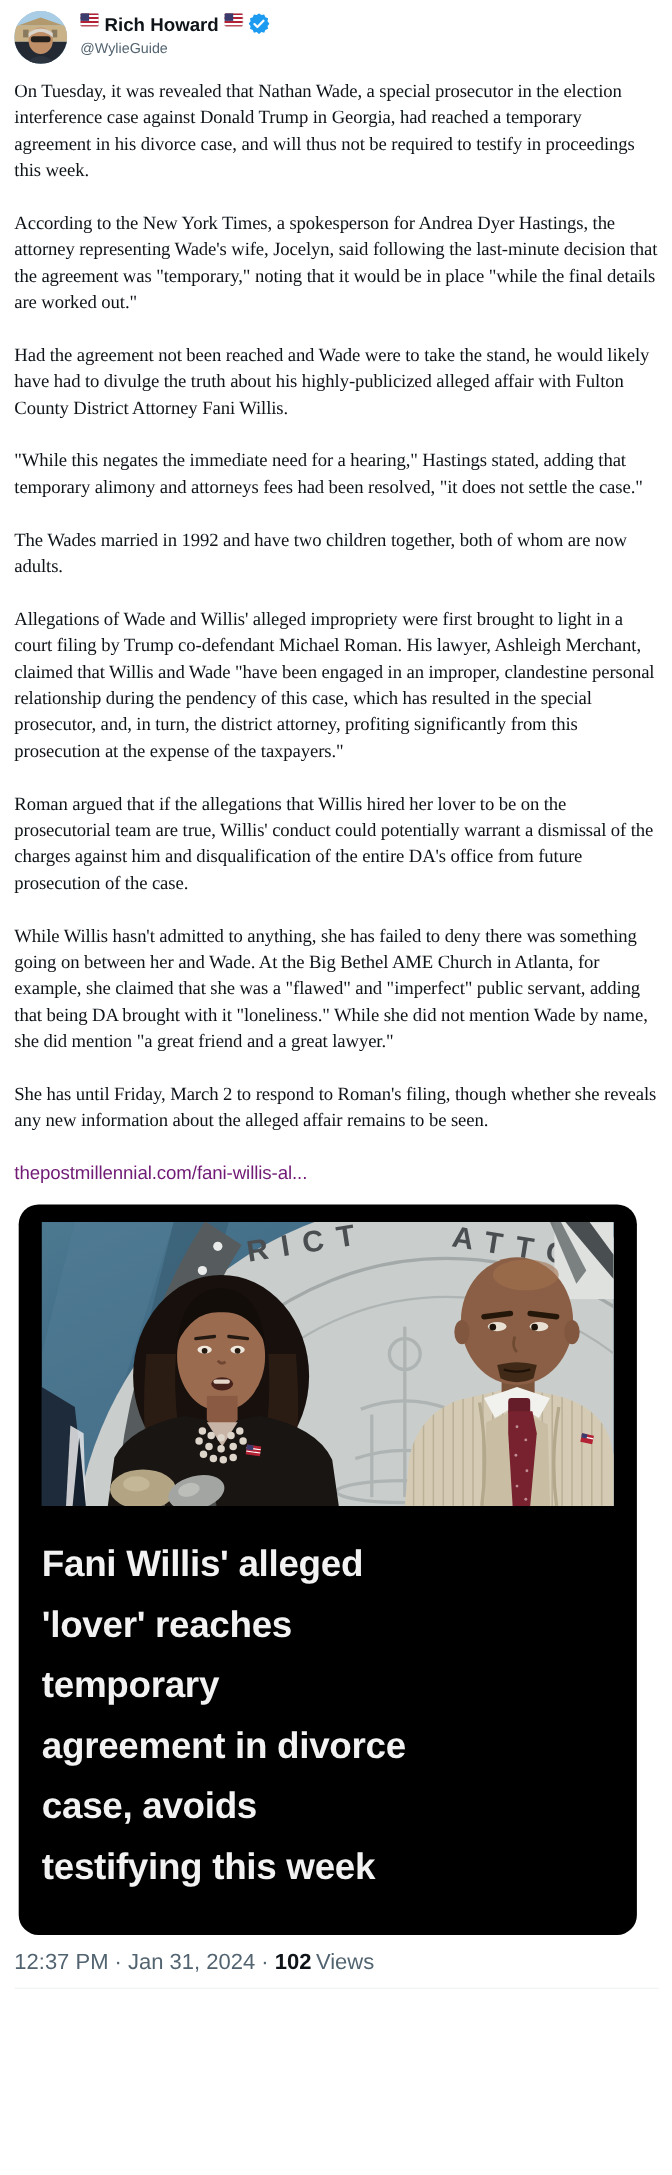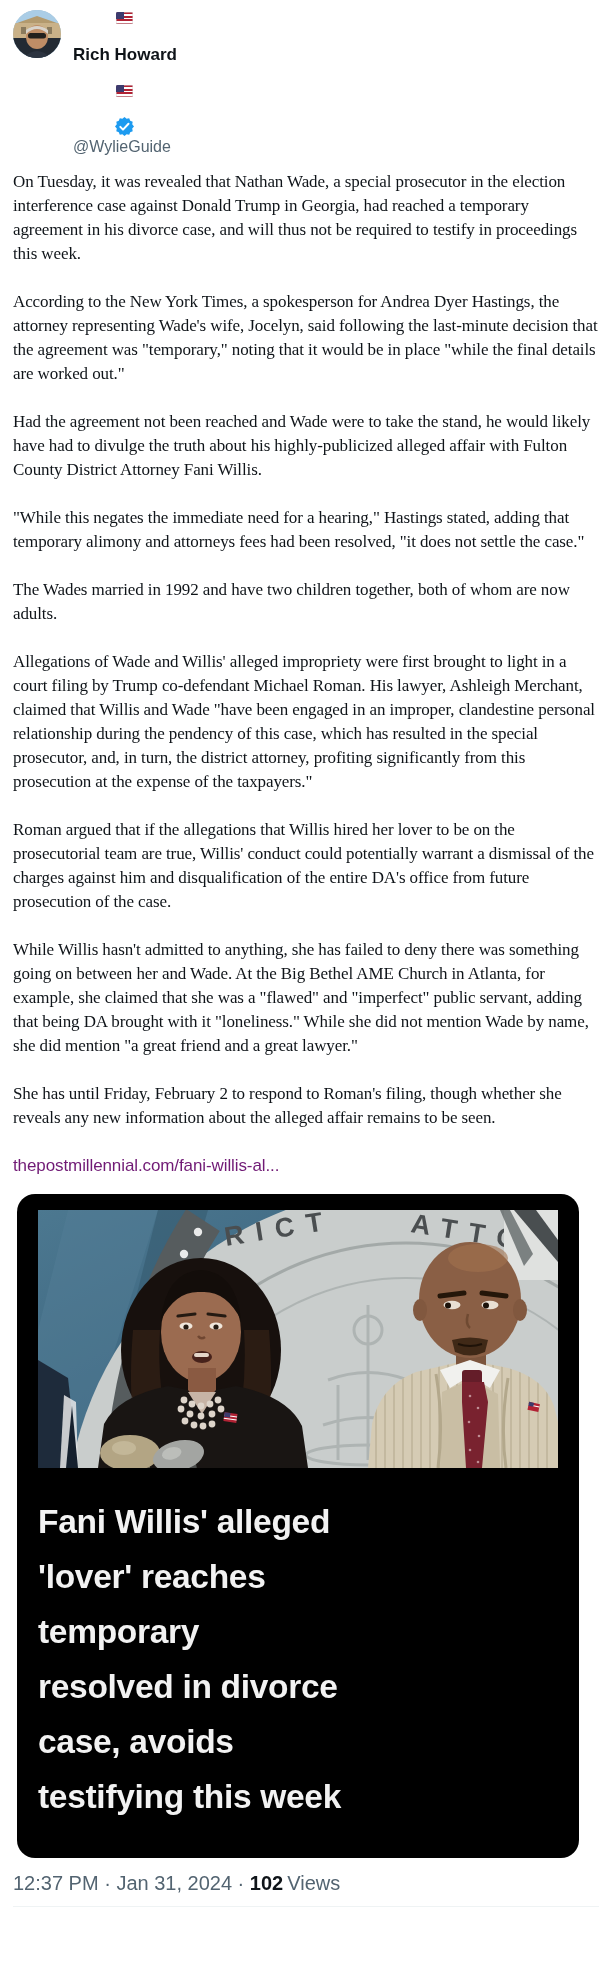--- a/index.html
+++ b/index.html
@@ -10,26 +10,26 @@
     font-family:"Liberation Sans", sans-serif;
     color:#0f1419;
   }
   .page { width:611px; height:1977px; padding:0 12px 0 13px; position:relative; }
 
   
   .tweet-header { display:flex; align-items:flex-start; gap:12px; padding-top:10px; }
   .avatar { width:48px; height:48px; border-radius:50%; overflow:hidden; flex:0 0 48px; background:#9db8cc; }
   .avatar svg { display:block; }
   .hdr-names { padding-top:2px; }
-  .name-row { display:flex; align-items:center; gap:20px; font-weight:700; font-size:17px; line-height:21px; color:#0f1419;flex-direction:column; }
+  .name-row { display:flex; gap:5px; font-weight:700; font-size:17px; line-height:21px; color:#0f1419; }
   .flag { position:relative; width:17px; height:12px; border-radius:1.5px; overflow:hidden;
           background:repeating-linear-gradient(180deg,#b22234 0 1.85px,#ffffff 1.85px 3.7px); box-shadow:0 0 0 0.5px #d7d7d7 inset; }
   .flag::after { content:""; position:absolute; left:0; top:0; width:8px; height:6.5px; background:#3c3b6e; }
   .badge { width:19px; height:19px; display:inline-block; }
-  .handle { font-size:16px; line-height:20px; color:#536471; margin-top:1px; }
+  .handle { font-size:13px; line-height:20px; color:#536471; margin-top:1px; }
 
   
   .tweet-body { width:586px; margin-top:13px; font-size:17px; line-height:24px; color:#0f1419; letter-spacing:-0.1px; }
   .tweet-body p { margin:24px 0 0 0;font-family:Liberation Serif, serif; }
   .tweet-body p:first-child { margin-top:0; }
   .tweet-link { display:inline-block; margin-top:24px; font-size:17px; line-height:24px; color:#701a75; text-decoration:none; cursor:pointer; }
 
   
   .media-card { margin-top:16px; margin-left:4px; width:562px; background:#000000; border-radius:18px; padding:16px 21px 34px 21px; cursor:pointer; }
   .media-photo { width:520px; height:258px; overflow:hidden; background:#47718a; }
@@ -83,21 +83,21 @@
 
   <div class="tweet-body">
     <p>On Tuesday, it was revealed that Nathan Wade, a special prosecutor in the election interference case against Donald Trump in Georgia, had reached a temporary agreement in his divorce case, and will thus not be required to testify in proceedings this week.</p>
     <p>According to the New York Times, a spokesperson for Andrea Dyer Hastings, the attorney representing Wade's wife, Jocelyn, said following the last-minute decision that the agreement was "temporary," noting that it would be in place "while the final details are worked out."</p>
     <p>Had the agreement not been reached and Wade were to take the stand, he would likely have had to divulge the truth about his highly-publicized alleged affair with Fulton County District Attorney Fani Willis.</p>
     <p>"While this negates the immediate need for a hearing," Hastings stated, adding that temporary alimony and attorneys fees had been resolved, "it does not settle the case."</p>
     <p>The Wades married in 1992 and have two children together, both of whom are now adults.</p>
     <p>Allegations of Wade and Willis' alleged impropriety were first brought to light in a court filing by Trump co-defendant Michael Roman. His lawyer, Ashleigh Merchant, claimed that Willis and Wade "have been engaged in an improper, clandestine personal relationship during the pendency of this case, which has resulted in the special prosecutor, and, in turn, the district attorney, profiting significantly from this prosecution at the expense of the taxpayers."</p>
     <p>Roman argued that if the allegations that Willis hired her lover to be on the prosecutorial team are true, Willis' conduct could potentially warrant a dismissal of the charges against him and disqualification of the entire DA's office from future prosecution of the case.</p>
     <p>While Willis hasn't admitted to anything, she has failed to deny there was something going on between her and Wade. At the Big Bethel AME Church in Atlanta, for example, she claimed that she was a "flawed" and "imperfect" public servant, adding that being DA brought with it "loneliness." While she did not mention Wade by name, she did mention "a great friend and a great lawyer."</p>
-    <p>She has until Friday, February 2 to respond to Roman's filing, though whether she reveals any new information about the alleged affair remains to be seen.</p>
+    <p>She has until Friday, March 2 to respond to Roman's filing, though whether she reveals any new information about the alleged affair remains to be seen.</p>
     <a class="tweet-link">thepostmillennial.com/fani-willis-al...</a>
   </div>
 
   <div class="media-card">
     <div class="media-photo">
       <svg width="520" height="258" viewBox="0 0 520 258">
         <defs>
           <linearGradient id="teal" x1="0" y1="0" x2="1" y2="1">
             <stop offset="0" stop-color="#4c7890"></stop>
             <stop offset="0.5" stop-color="#3d6680"></stop>
@@ -267,21 +267,21 @@
             <rect x="490" y="193" width="11" height="8" fill="#b22234"></rect>
             <line x1="490" y1="196" x2="501" y2="196" stroke="#ffffff" stroke-width="1"></line>
             <rect x="490" y="193" width="5" height="4" fill="#3c3b6e"></rect>
           </g>
         </g>
       </svg>
     </div>
     <div class="media-headline">Fani Willis' alleged
 'lover' reaches
 temporary
-resolved in divorce
+agreement in divorce
 case, avoids
 testifying this week</div>
   </div>
 
   <div class="tweet-footer">
     <span>12:37 PM · Jan 31, 2024</span><span> · </span><span class="views-count">102</span><span class="views-label">Views</span>
   </div>
 
   <div class="bottom-divider"></div>
 

